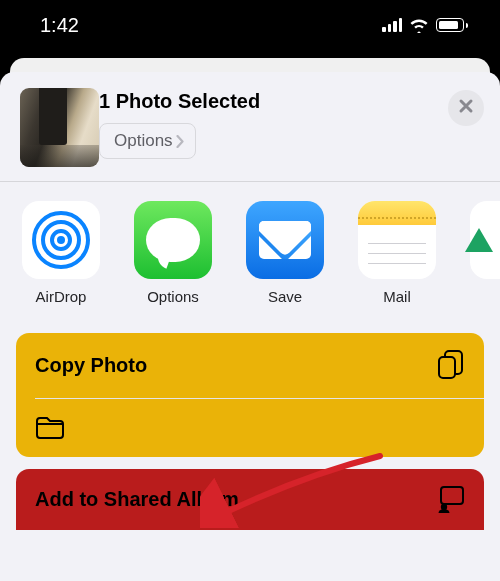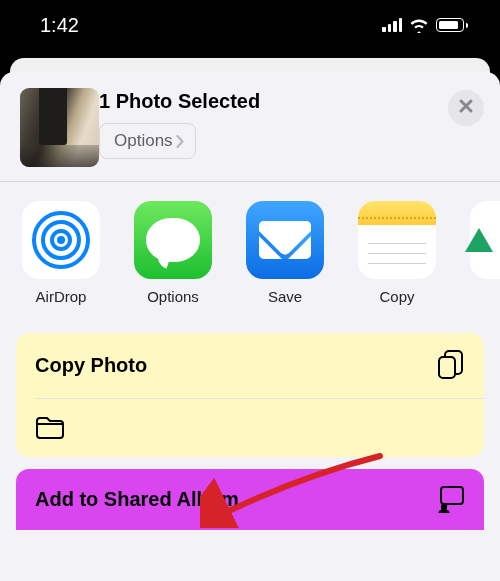--- a/index.html
+++ b/index.html
@@ -301,21 +301,21 @@
       width:0; height:0;
       border-left:14px solid transparent;
       border-right:14px solid transparent;
       border-bottom:24px solid #1da362;
       position:relative;
       transform:translateX(-30px);
     }
 
     .actions-list {
       margin: 28px 16px 0 16px;
-      background: #fef9c3;
+      background: #eab308;
       border-radius: 13px;
       overflow: hidden;
     }
     .action-row {
       display: flex;
       align-items: center;
       justify-content: space-between;
       padding: 17px 19px;
     }
     .action-label {
@@ -327,21 +327,21 @@
       display:block;
     }
     .row-divider {
       height: 1px;
       background: #e4e4e8;
       margin-left: 19px;
     }
 
     .actions-list-2 {
       margin: 12px 16px 0 16px;
-      background: #d946ef;
+      background: #b91c1c;
       border-radius: 13px 13px 0 0;
       overflow: hidden;
       text-align: right;
     }
 
     .arrow {
       position: absolute;
       left: 200px;
       top: 376px;
       pointer-events: none;
@@ -424,21 +424,21 @@
       <div class="app-icon mail-icon">
         <div class="mail-env"></div>
       </div>
       <div class="app-label">Save</div>
     </div>
     <div class="app-item">
       <div class="app-icon notes-icon">
         <div class="notes-top"></div>
           <div class="notes-lines"></div>
       </div>
-      <div class="app-label">Copy</div>
+      <div class="app-label">Mail</div>
     </div>
     <div class="app-item">
       <div class="app-icon drive-icon">
         <div class="drive-tri"></div>
       </div>
     </div>
   </div>
 
   <div class="actions-list">
     <div class="action-row">

